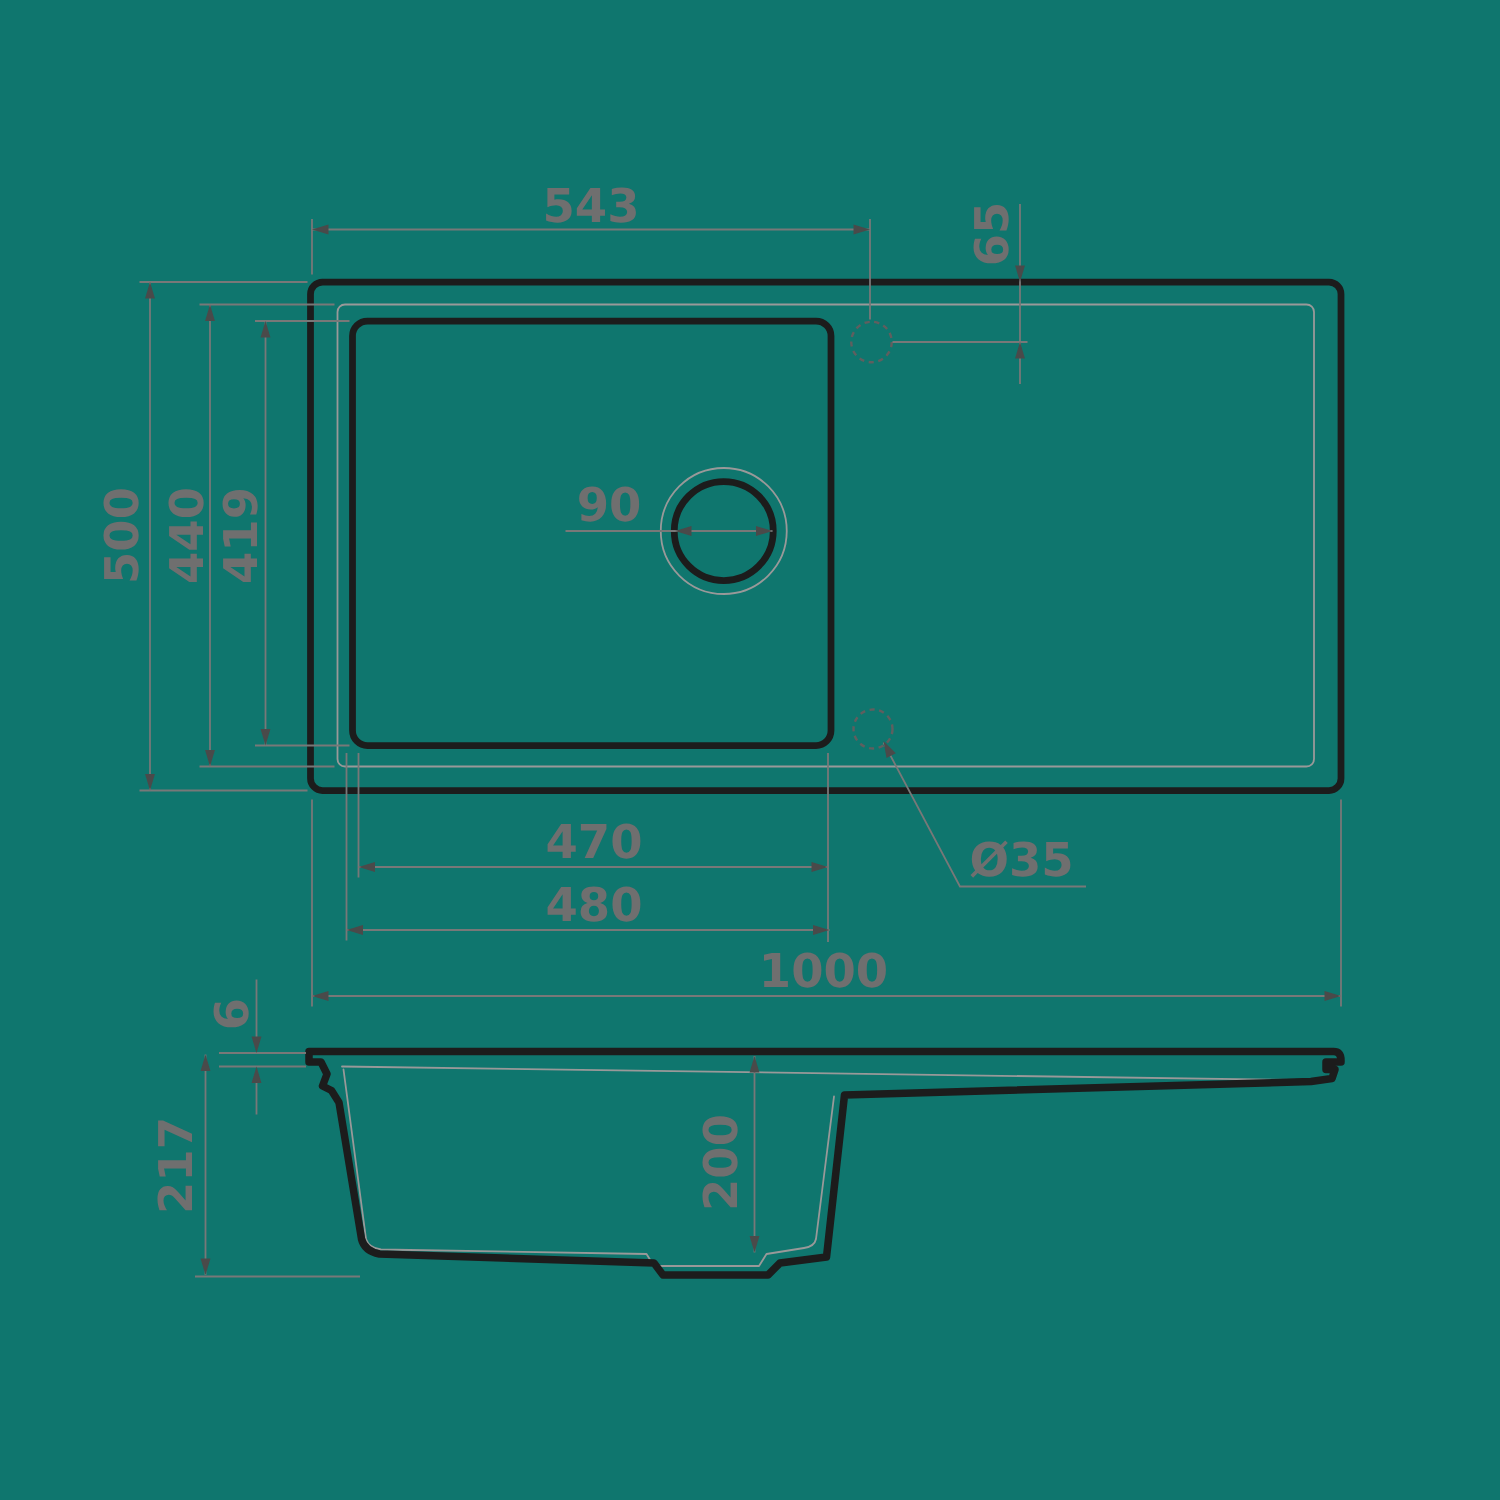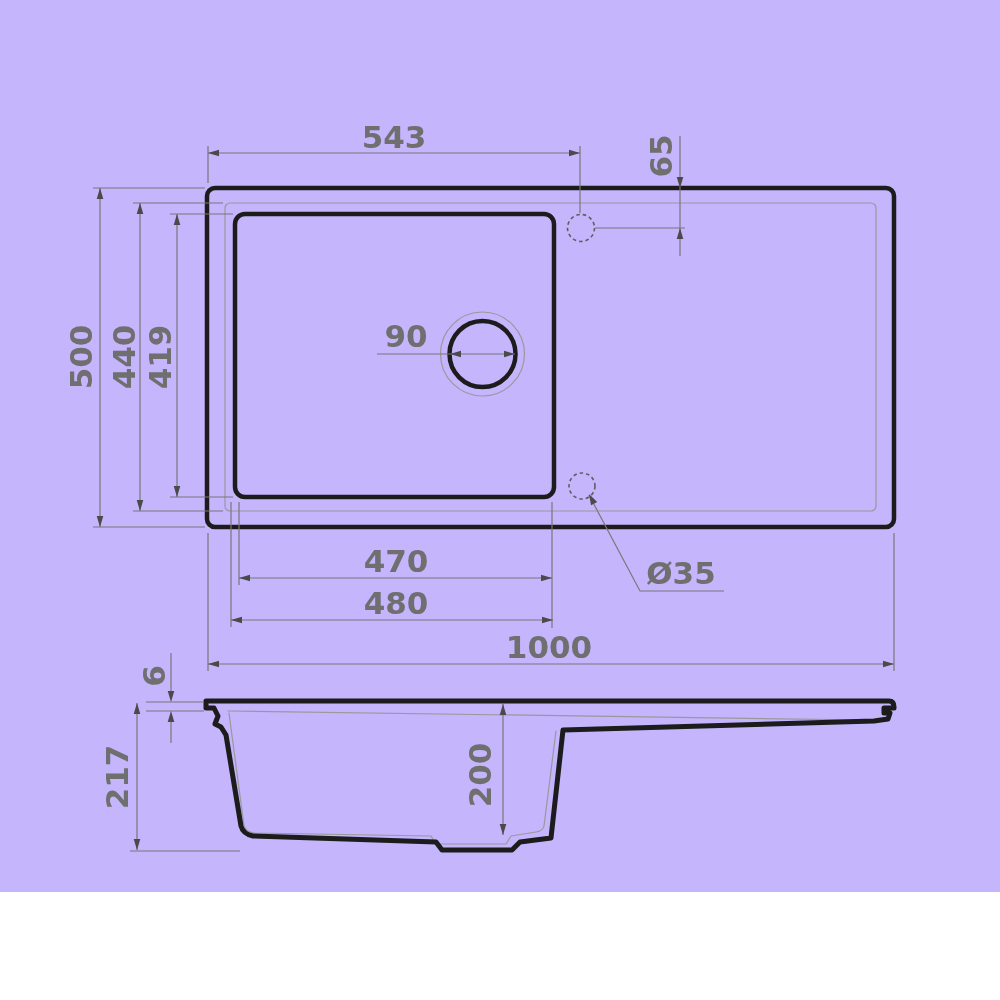--- a/index.html
+++ b/index.html
@@ -1,16 +1,16 @@
 <!DOCTYPE html>
 <html><head>
 <meta charset="utf-8">
 <style>
   html,body{margin:0;padding:0;background:#ffffff;}
-  .stage{width:1000px;height:892px;position:relative;background:#c4b5fd;overflow:hidden;text-align:center;}
+  .stage{width:1000px;height:1000px;position:relative;background:#0f766e;overflow:hidden;text-align:center;}
   svg{display:block;}
   text{font-family:"DejaVu Sans","Liberation Sans",sans-serif;font-weight:bold;font-size:31px;}
   .outline{fill:none;stroke-linejoin:round;stroke-linecap:round;}
   .thinline{fill:none;stroke-linejoin:round;stroke-linecap:round;}
   .dimline{fill:none;stroke-linecap:butt;}
 </style>
 </head>
 <body>
 
 <div class="stage">

